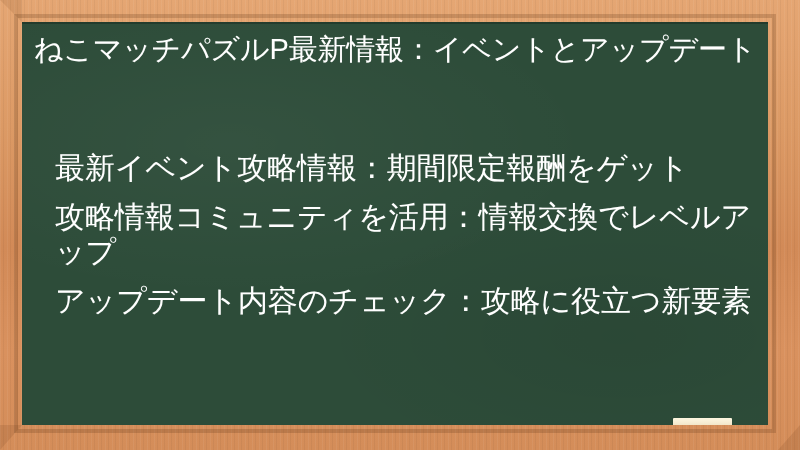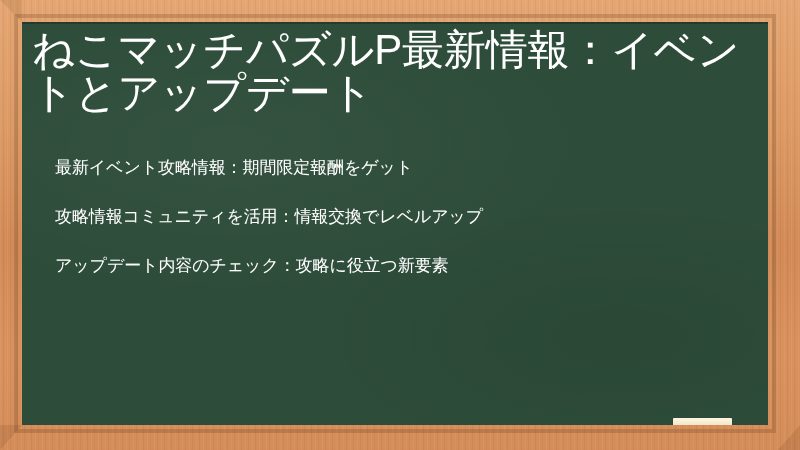--- a/index.html
+++ b/index.html
@@ -95,39 +95,40 @@
     left: 0; top: 0;
     width: 746px;
     color: #ffffff;
   }
 
   #title {
     position: absolute;
     left: 10px;
     top: 6px;
     width: 726px;
-    font-size: 42px;
+    font-size: 29px;
     line-height: 43px;
     letter-spacing: -0.2px;
     color: #ffffff;
     font-weight: 400;
     text-shadow: 0 0 1px rgba(255,255,255,0.18);
+    text-align: center;
   }
 
   #list {
     position: absolute;
     left: 33px;
     top: 128px;
     width: 700px;
     margin: 0;
     padding: 0;
     list-style: none;
   }
   #list li {
-    font-size: 17px;
+    font-size: 30px;
     line-height: 35px;
     color: #ffffff;
     font-weight: 400;
     letter-spacing: -0.1px;
     margin: 0 0 14px 0;
     text-shadow: 0 0 1px rgba(255,255,255,0.15);
   }
   #list li:last-child { margin-bottom: 0; }
 
   

